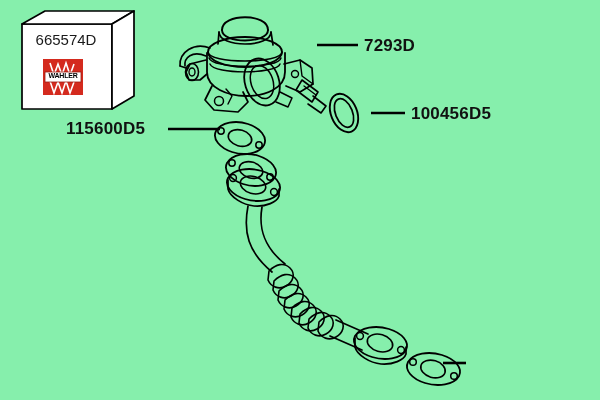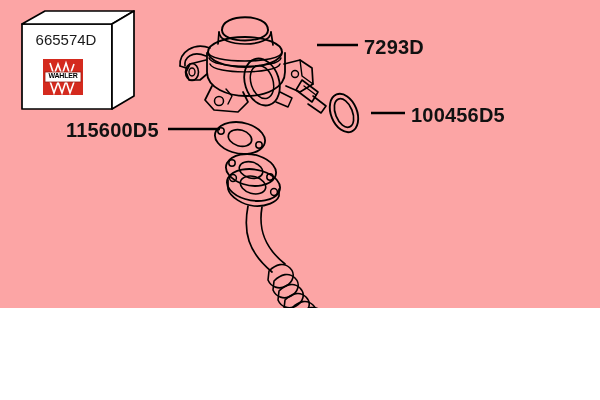--- a/index.html
+++ b/index.html
@@ -3,36 +3,36 @@
 <meta charset="utf-8">
 <style>
   html, body {
     margin: 0;
     padding: 0;
     background: #ffffff;
   }
   #page {
     position: relative;
     width: 600px;
-    height: 308px;
-    background: #fca5a5;
+    height: 400px;
+    background: #86efac;
     overflow: hidden;
     font-family: "Liberation Sans", sans-serif;
   }
   #diagram-svg {
     position: absolute;
     left: 0;
     top: 0;
     width: 600px;
     height: 400px;
   }
   .part-label {
     position: absolute;
     font-family: "Liberation Sans", sans-serif;
-    font-size: 20px;
+    font-size: 17px;
     font-weight: bold;
     color: #111111;
     white-space: nowrap;
     letter-spacing: 0.2px;
   }
   #label-7293D   { left: 364px; top: 36px; }
   #label-100456D5{ left: 411px; top: 104px; }
   #label-115600D5{ left: 66px;  top: 119px; }
   #label-117385D5{ left: 470px; top: 354px; }
 

